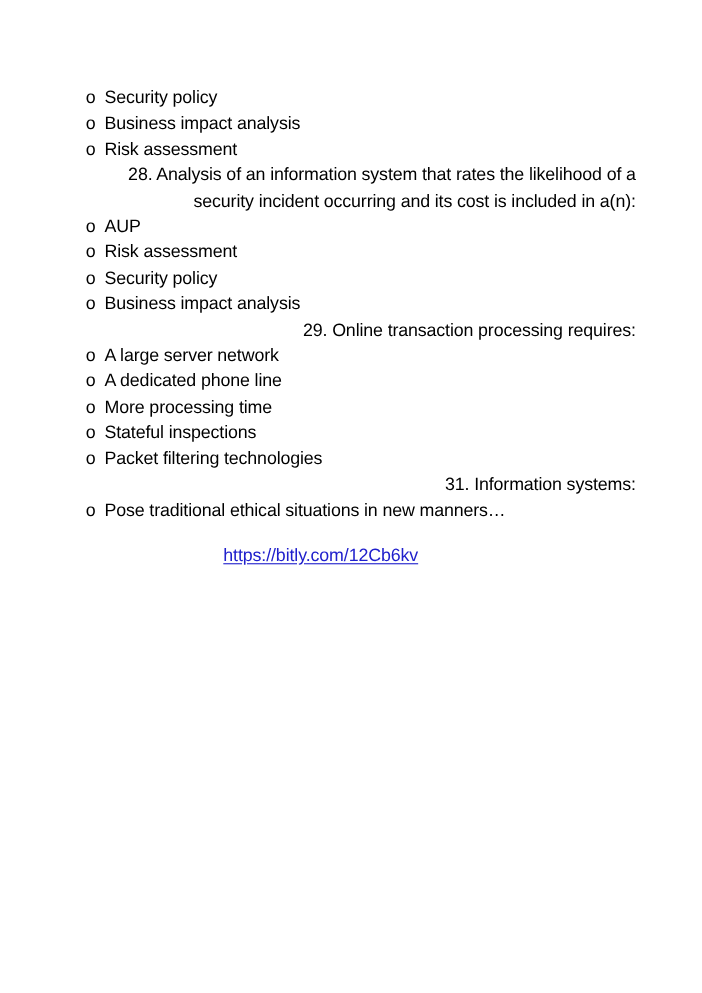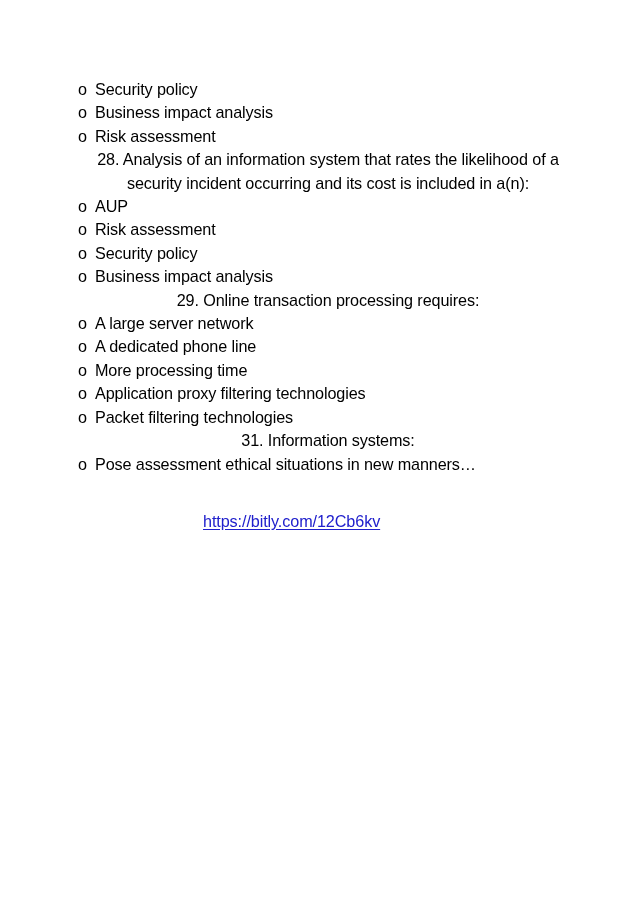--- a/index.html
+++ b/index.html
@@ -41,25 +41,25 @@
   .opt .marker {
     display: inline-block;
     width: 17px;
   }
   
   .q {
     font-size: 16.2px;
     line-height: 23.4px;
     letter-spacing: -0.12px;
     color: #000000;
-    text-align: center;
+    text-align: right;
     white-space: normal;
   }
   .link-row {
-    margin-top: 34px;
+    margin-top: 18px;
     padding-left: 125px;
     font-size: 16.2px;
     line-height: 23.4px;
   }
   .link {
     color: #2020cc;
     text-decoration: underline;
     text-underline-offset: 2px;
     letter-spacing: -0.1px;
     cursor: pointer;
@@ -75,19 +75,19 @@
       <div class="opt"><span class="marker">o</span><span>Risk assessment</span></div>
       <div class="q">28.  Analysis of an information system that rates the likelihood of a security incident occurring and its cost is included in a(n):</div>
       <div class="opt"><span class="marker">o</span><span>AUP</span></div>
       <div class="opt"><span class="marker">o</span><span>Risk assessment</span></div>
       <div class="opt"><span class="marker">o</span><span>Security policy</span></div>
       <div class="opt"><span class="marker">o</span><span>Business impact analysis</span></div>
       <div class="q">29.  Online transaction processing requires:</div>
       <div class="opt"><span class="marker">o</span><span>A large server network</span></div>
       <div class="opt"><span class="marker">o</span><span>A dedicated phone line</span></div>
       <div class="opt"><span class="marker">o</span><span>More processing time</span></div>
-      <div class="opt"><span class="marker">o</span><span>Application proxy filtering technologies</span></div>
+      <div class="opt"><span class="marker">o</span><span>Stateful inspections</span></div>
       <div class="opt"><span class="marker">o</span><span>Packet filtering technologies</span></div>
       <div class="q">31.  Information systems:</div>
-      <div class="opt"><span class="marker">o</span><span>Pose assessment ethical situations in new manners…</span></div>
+      <div class="opt"><span class="marker">o</span><span>Pose traditional ethical situations in new manners…</span></div>
       <div class="link-row"><a class="link" href="#">https://bitly.com/12Cb6kv</a></div>
     </div>
 </div>
 
 </body></html>

